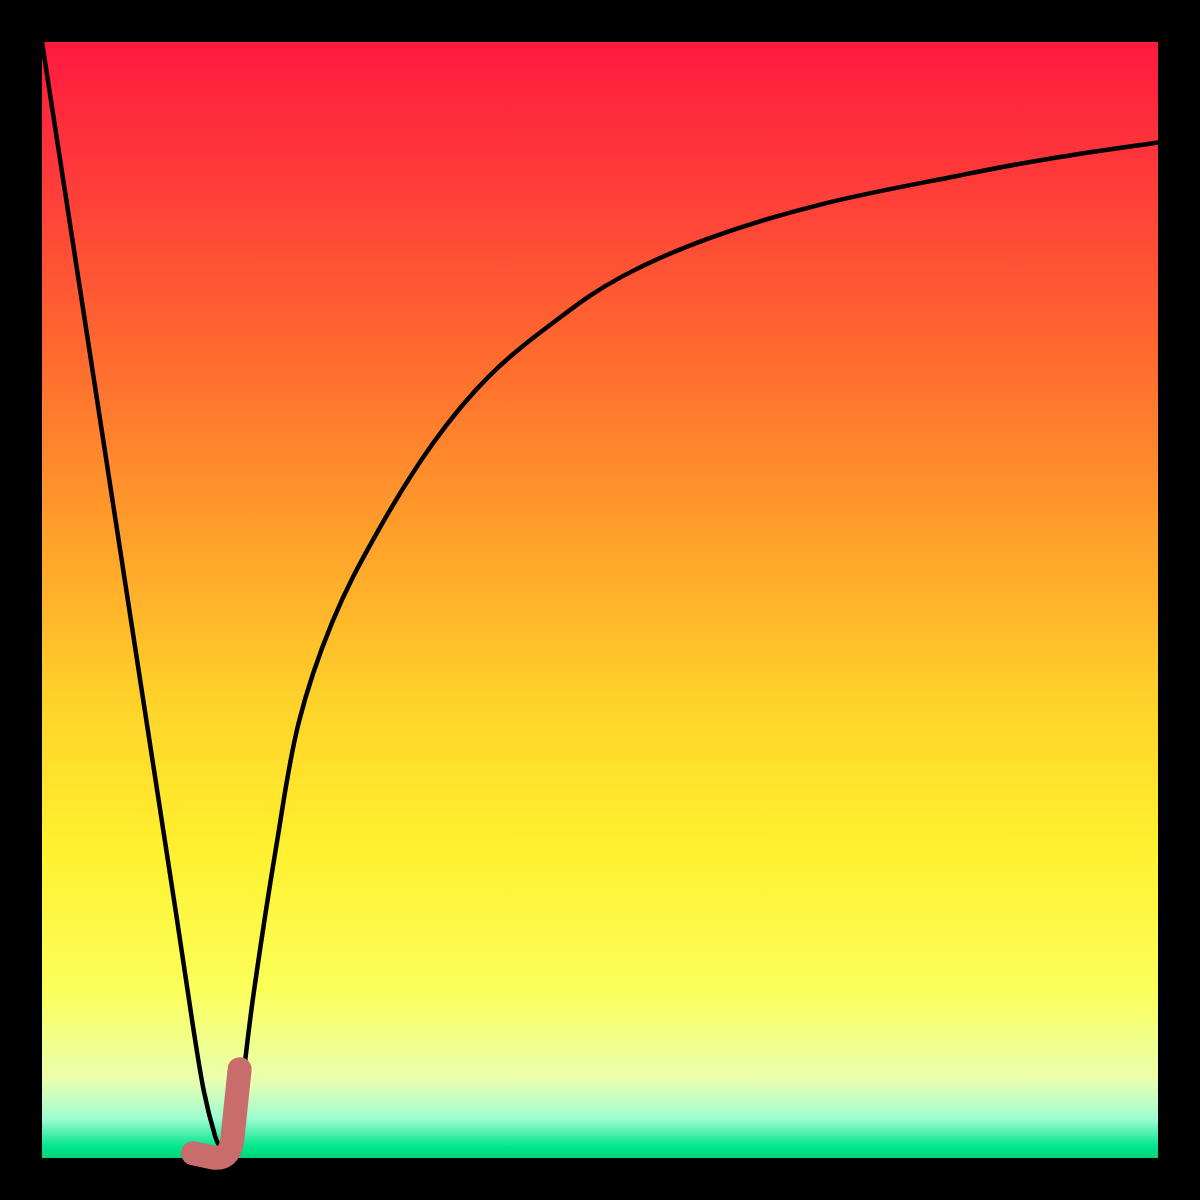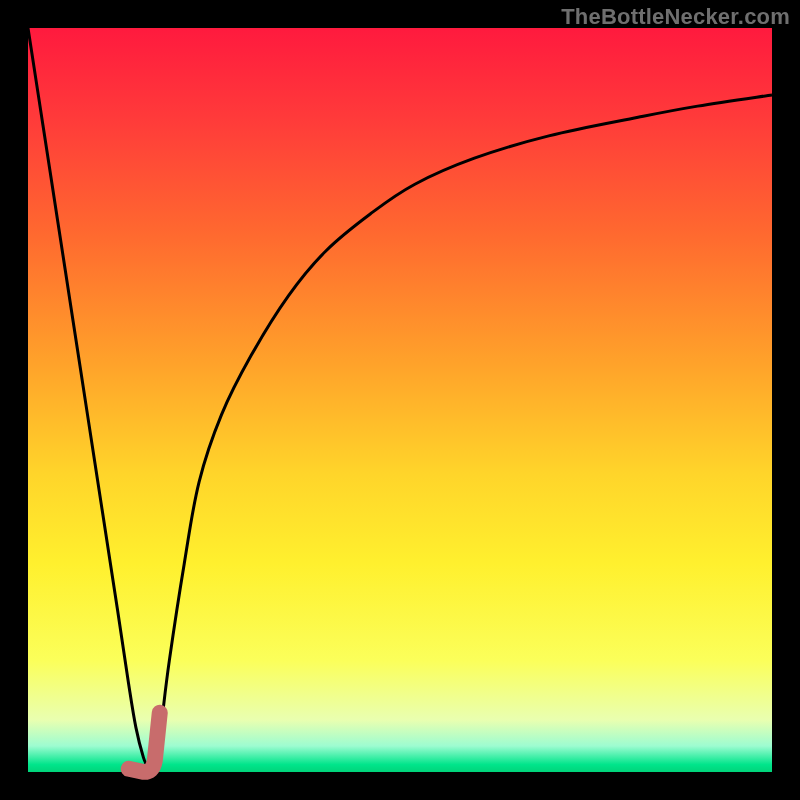--- a/index.html
+++ b/index.html
@@ -56,21 +56,20 @@
     left: 0;
     width: 744px;
     height: 744px;
     overflow: visible;
   }
 </style>
 </head>
 <body>
 
 <div class="frame">
-  <div class="watermark">TheBottleNecker.com</div>
 
   <div class="plot">
     <svg class="curve" viewBox="0 0 744 744">
       <path fill="none" stroke="#000000" stroke-width="3" stroke-linejoin="round" d="M 0 0 C 2.6784 17.409600000000005, 9.523200000000001 61.90080000000002, 14.88 96.72000000000003 C 20.236800000000002 131.53920000000005, 24.403200000000002 158.62080000000006, 29.76 193.44000000000005 C 35.1168 228.25920000000005, 39.2832 255.34080000000003, 44.64 290.16 C 49.9968 324.9792, 54.1632 352.0608, 59.52 386.88 C 64.8768 421.6992, 69.04320000000001 448.78080000000006, 74.4 483.6 C 79.7568 518.4192, 84.5928 549.5183999999999, 89.28 580.3199999999999 C 93.9672 611.1216, 97.09200000000001 633.2928, 100.44000000000001 654.72 C 103.78800000000001 676.1472, 105.2016 685.9680000000001, 107.88 699.36 C 110.55839999999999 712.752, 113.31119999999999 722.424, 115.32 729.12 C 117.3288 735.816, 117.7008 734.81904, 119.04 736.56 C 120.37920000000001 738.3009599999999, 121.4208 738.792, 122.76 738.792 C 124.09920000000001 738.792, 125.14080000000001 739.6401599999999, 126.48 736.56 C 127.8192 733.47984, 128.86079999999998 729.7152, 130.2 721.68 C 131.5392 713.6447999999999, 131.91119999999998 707.9903999999999, 133.92 691.92 C 135.9288 675.8496, 137.34240000000003 660.5232, 141.36 632.4 C 145.3776 604.2768, 150.8832 567.8208, 156.23999999999998 535.68 C 161.59679999999997 503.53919999999994, 164.424 480.62399999999997, 171.12 453.84 C 177.816 427.056, 184.0656 409.64639999999997, 193.44 386.88 C 202.8144 364.1136, 211.1472 348.7872, 223.2 327.35999999999996 C 235.25279999999998 305.93279999999993, 247.00799999999998 286.58879999999994, 260.4 267.84 C 273.792 249.0912, 282.8688 237.93120000000005, 297.6 223.20000000000005 C 312.3312 208.46880000000004, 326.1696 198.05280000000002, 342.24 186 C 358.3104 173.94719999999998, 368.1312 166.284, 386.88 156.24 C 405.6288 146.19600000000003, 422.2944 138.90480000000005, 446.4 130.20000000000005 C 470.50559999999996 121.49520000000004, 491.33759999999995 115.24560000000001, 520.8 107.88 C 550.2624 100.51439999999998, 583.2959999999999 94.63679999999997, 610.0799999999999 89.27999999999997 C 636.8639999999999 83.92319999999998, 645.4944 82.13760000000002, 669.6 78.12 C 693.7056 74.10239999999999, 730.608 68.96879999999993, 744 66.95999999999992"></path>
       <path fill="none" stroke="#c86c6c" stroke-width="16" stroke-linecap="round" stroke-linejoin="round" d="M 131.76 684.792 L 126.76 732.792 Q 124.76 744.792 114.76 743.792 L 100.76 740.792"></path>
     </svg>
   </div>
 </div>
 
 </body></html>

